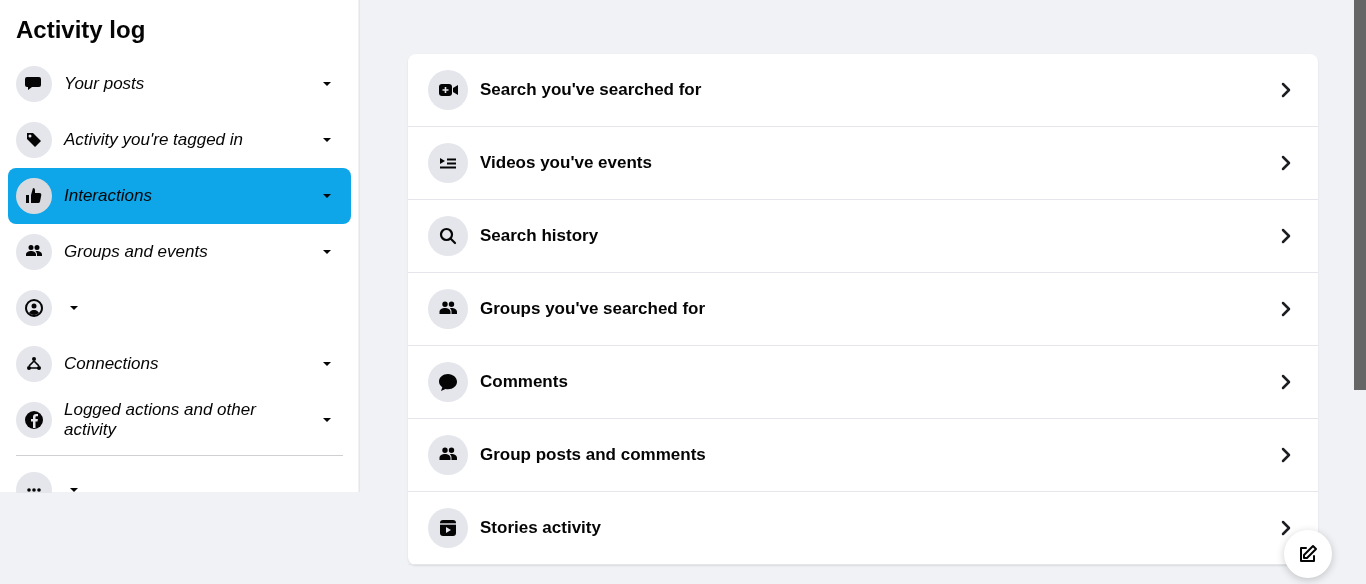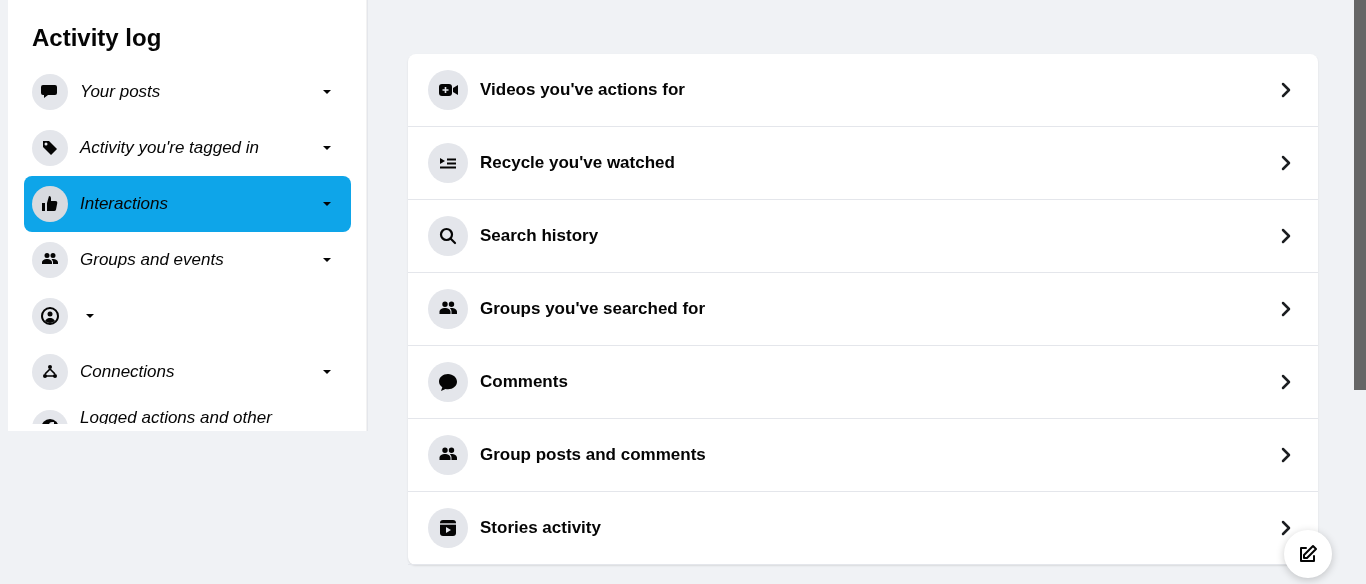--- a/index.html
+++ b/index.html
@@ -10,27 +10,27 @@
     }
     body {
       background: #f0f2f5;
       width: 1366px;
       height: 584px;
       overflow: hidden;
       position: relative;
     }
     .sidebar {
       position: absolute;
-      left: 8px;
+      left: 0;
       top: 0;
       width: 360px;
-      height: 431px;
+      height: 492px;
       background: #fff;
       border-right: 1px solid #e4e6eb;
-      padding: 8px;
+      padding: 0;
       box-shadow: inset -1px 0 0 rgba(0,0,0,0.05);
     }
     .sidebar-title {
       font-size: 24px;
       font-weight: 700;
       color: #050505;
       padding: 16px 16px 12px 16px;
     }
     .sidebar-scroll {
       padding: 0 8px;
@@ -320,38 +320,38 @@
   <div class="card">
 
     <div class="list-row">
       <div class="row-icon-wrap">
         <svg width="22" height="22" viewBox="0 0 22 22">
             <rect x="2" y="5" width="13" height="12" rx="3" fill="#050505"></rect>
             <path fill="#050505" d="M16 9l5-3v10l-5-3z"></path>
             <path stroke="#e4e6eb" stroke-width="1.6" d="M8.5 8v6M5.5 11h6"></path>
           </svg>
       </div>
-      <div class="row-label">Videos you've actions for</div>
+      <div class="row-label">Search you've searched for</div>
       <div class="row-chevron">
         <svg width="20" height="20" viewBox="0 0 20 20">
             <path fill="none" stroke="#1c1e21" stroke-width="2.5" stroke-linecap="round" stroke-linejoin="round" d="M7 4l6 6-6 6"></path>
           </svg>
       </div>
     </div>
 
     <div class="list-row">
       <div class="row-icon-wrap">
         <svg width="22" height="22" viewBox="0 0 22 22">
             <path fill="#050505" d="M3 6l5 3-5 3V6z"></path>
             <rect x="10" y="6.5" width="9" height="2" fill="#050505"></rect>
             <rect x="10" y="10.5" width="9" height="2" fill="#050505"></rect>
             <rect x="3" y="14.5" width="16" height="2" fill="#050505"></rect>
           </svg>
       </div>
-      <div class="row-label">Recycle you've watched</div>
+      <div class="row-label">Videos you've events</div>
       <div class="row-chevron">
         <svg width="20" height="20" viewBox="0 0 20 20">
             <path fill="none" stroke="#1c1e21" stroke-width="2.5" stroke-linecap="round" stroke-linejoin="round" d="M7 4l6 6-6 6"></path>
           </svg>
       </div>
     </div>
 
     <div class="list-row">
       <div class="row-icon-wrap">
         <svg width="22" height="22" viewBox="0 0 22 22">

